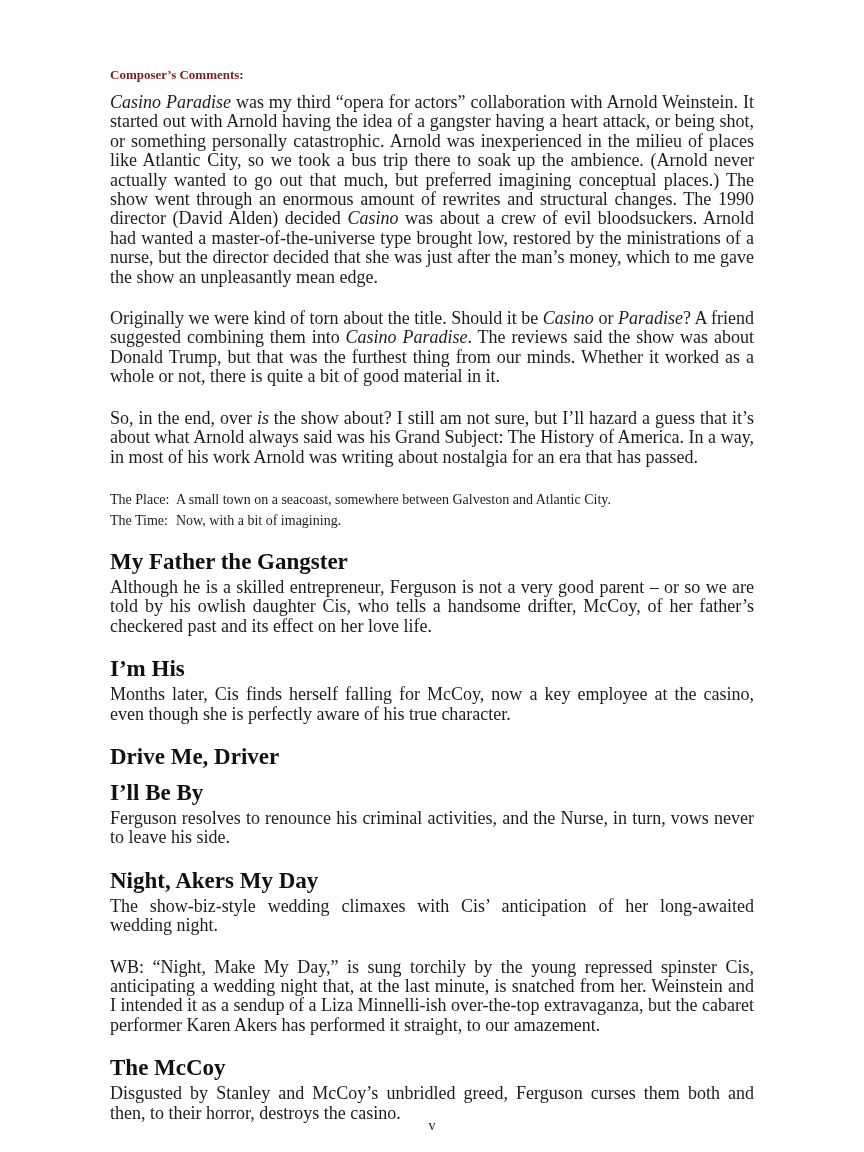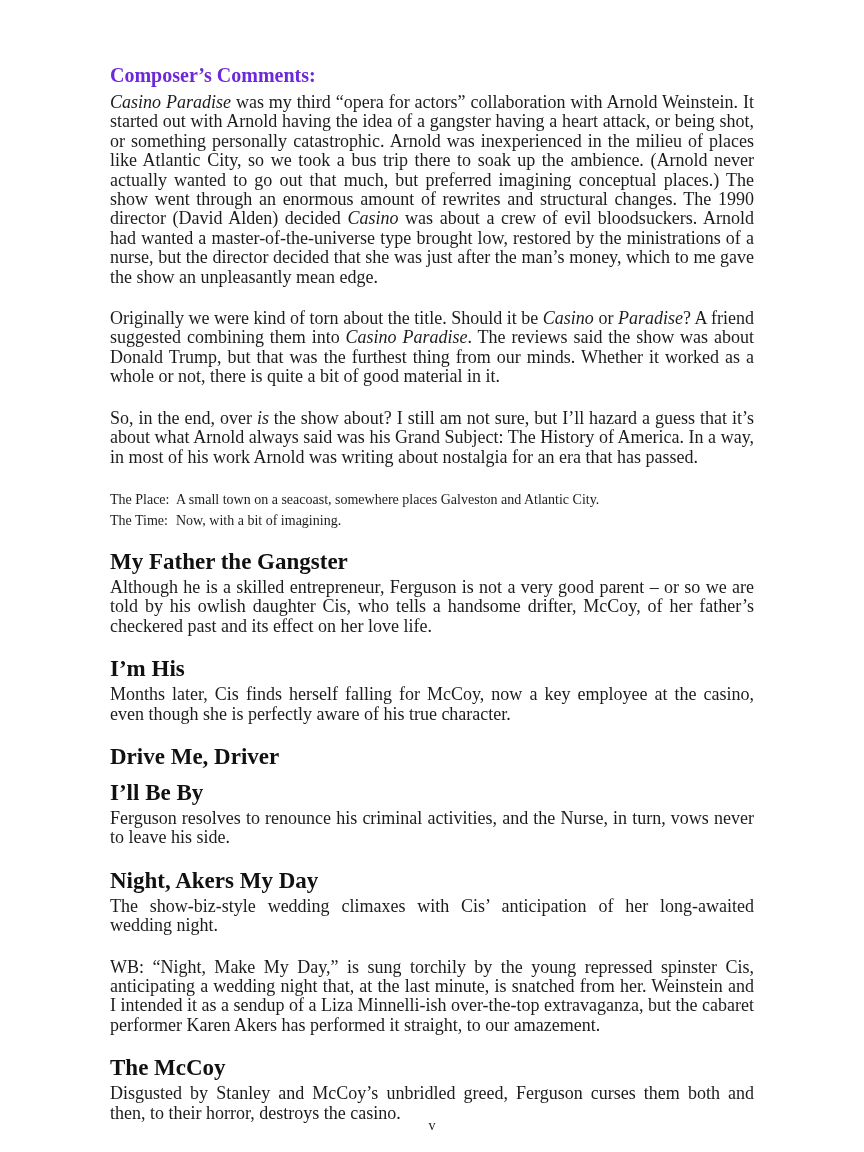--- a/index.html
+++ b/index.html
@@ -14,25 +14,25 @@
     color: #1c1c1c;
     overflow: hidden;
   }
   .content {
     position: absolute;
     left: 110px;
     right: 110px;
     top: 64px;
   }
   .doc-title {
-    font-size: 20px;
+    font-size: 13px;
     font-weight: bold;
     line-height: 22px;
     margin: 0 0 7px 0;
-    color: #6d28d9;
+    color: #7f1d1d;
   }
   .doc-heading {
     font-size: 23px;
     font-weight: bold;
     line-height: 22px;
     margin: 14px 0 5px 0;
     color: #111111;
   }
   .doc-para {
     font-size: 18px;
@@ -65,21 +65,21 @@
 
 <div class="page">
   <main class="content">
       <h2 class="doc-title">Composer’s Comments:</h2>
       <p class="doc-para"><span class="it">Casino Paradise</span><span> was my third “opera for actors” collaboration with Arnold Weinstein. It started out with Arnold having the idea of a gangster having a heart attack, or being shot, or something personally catastrophic. Arnold was inexperienced in the milieu of places like Atlantic City, so we took a bus trip there to soak up the ambience. (Arnold never actually wanted to go out that much, but preferred imagining conceptual places.) The show went through an enormous amount of rewrites and structural changes. The 1990 director (David Alden) decided </span><span class="it">Casino</span><span> was about a crew of evil bloodsuckers. Arnold had wanted a master-of-the-universe type brought low, restored by the ministrations of a nurse, but the director decided that she was just after the man’s money, which to me gave the show an unpleasantly mean edge.</span></p>
       <p class="doc-para"><span>Originally we were kind of torn about the title. Should it be </span><span class="it">Casino</span><span> or </span><span class="it">Paradise</span><span>? A friend suggested combining them into </span><span class="it">Casino Paradise</span><span>. The reviews said the show was about Donald Trump, but that was the furthest thing from our minds. Whether it worked as a whole or not, there is quite a bit of good material in it.</span></p>
       <p class="doc-para"><span>So, in the end, over </span><span class="it">is</span><span> the show about? I still am not sure, but I’ll hazard a guess that it’s about what Arnold always said was his Grand Subject: The History of America. In a way, in most of his work Arnold was writing about nostalgia for an era that has passed.</span></p>
       <div class="stage-block">
         <div class="stage-row">
           <span class="stage-label">The Place:</span>
-          <span class="stage-text">A small town on a seacoast, somewhere places Galveston and Atlantic City.</span>
+          <span class="stage-text">A small town on a seacoast, somewhere between Galveston and Atlantic City.</span>
         </div>
         <div class="stage-row">
           <span class="stage-label">The Time:</span>
           <span class="stage-text">Now, with a bit of imagining.</span>
         </div>
       </div>
       <h2 class="doc-heading">My Father the Gangster</h2>
       <p class="doc-para"><span>Although he is a skilled entrepreneur, Ferguson is not a very good parent – or so we are told by his owlish daughter Cis, who tells a handsome drifter, McCoy, of her father’s checkered past and its effect on her love life.</span></p>
       <h2 class="doc-heading">I’m His</h2>
       <p class="doc-para"><span>Months later, Cis finds herself falling for McCoy, now a key employee at the casino, even though she is perfectly aware of his true character.</span></p>

